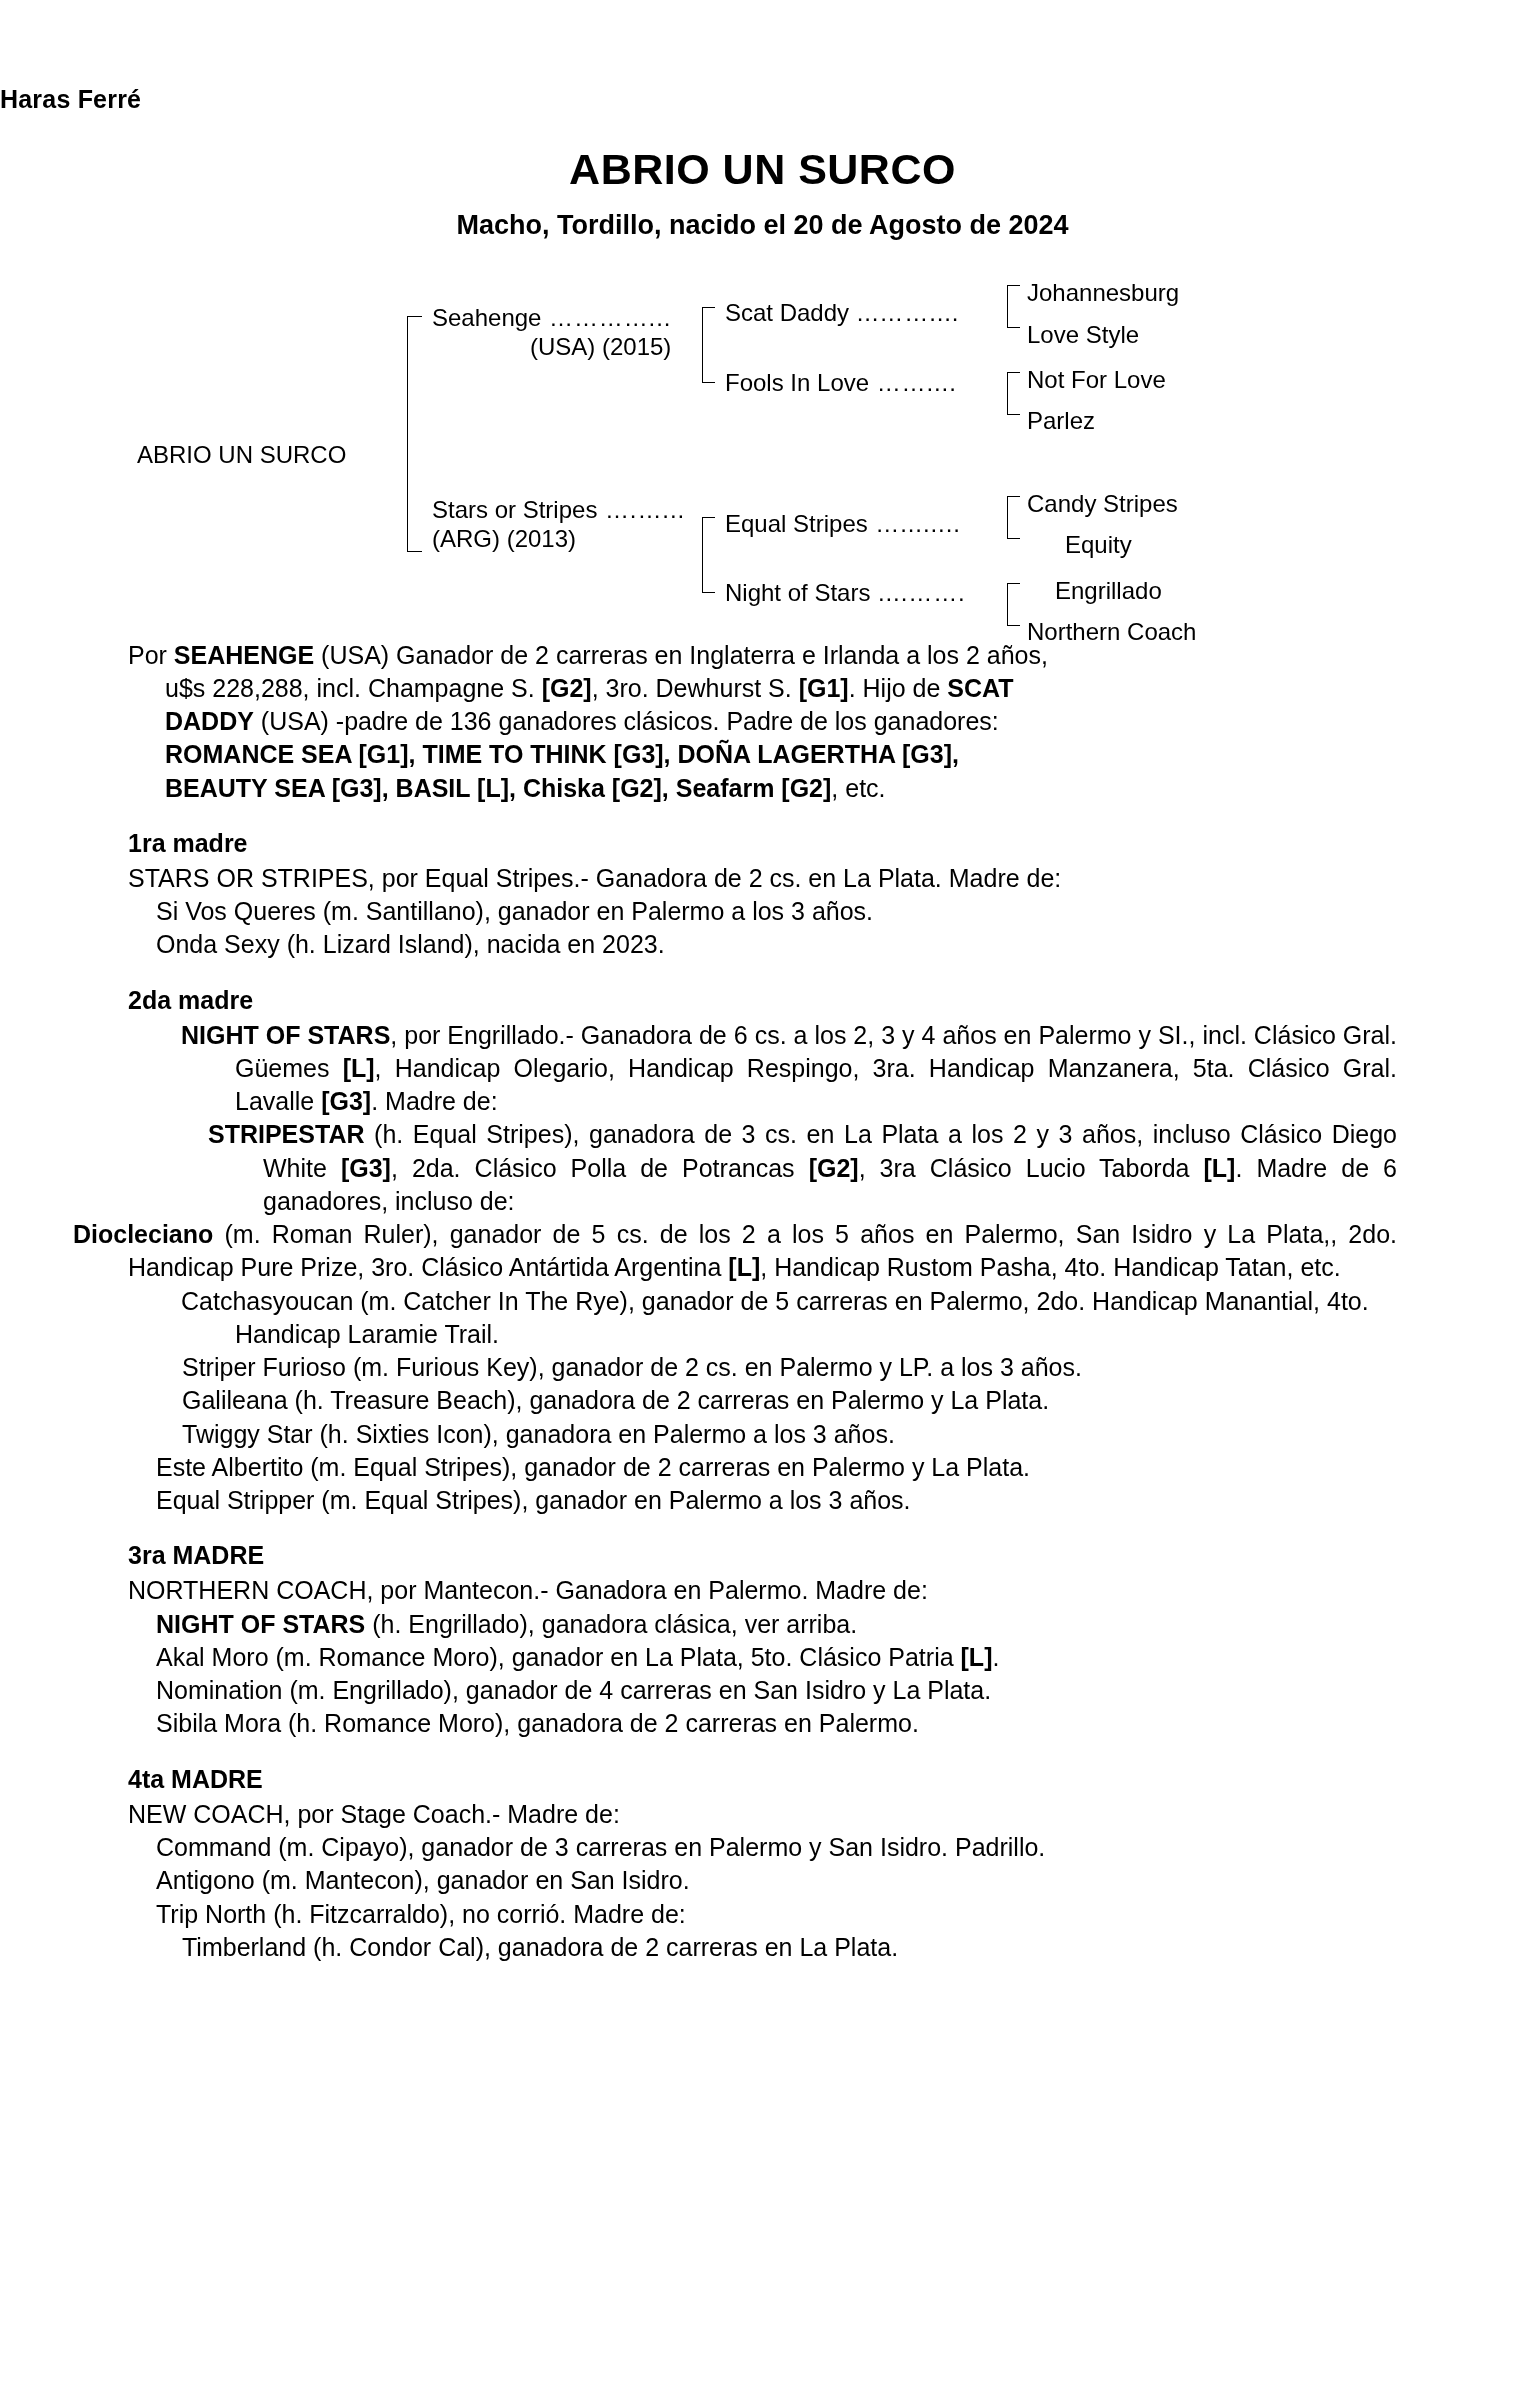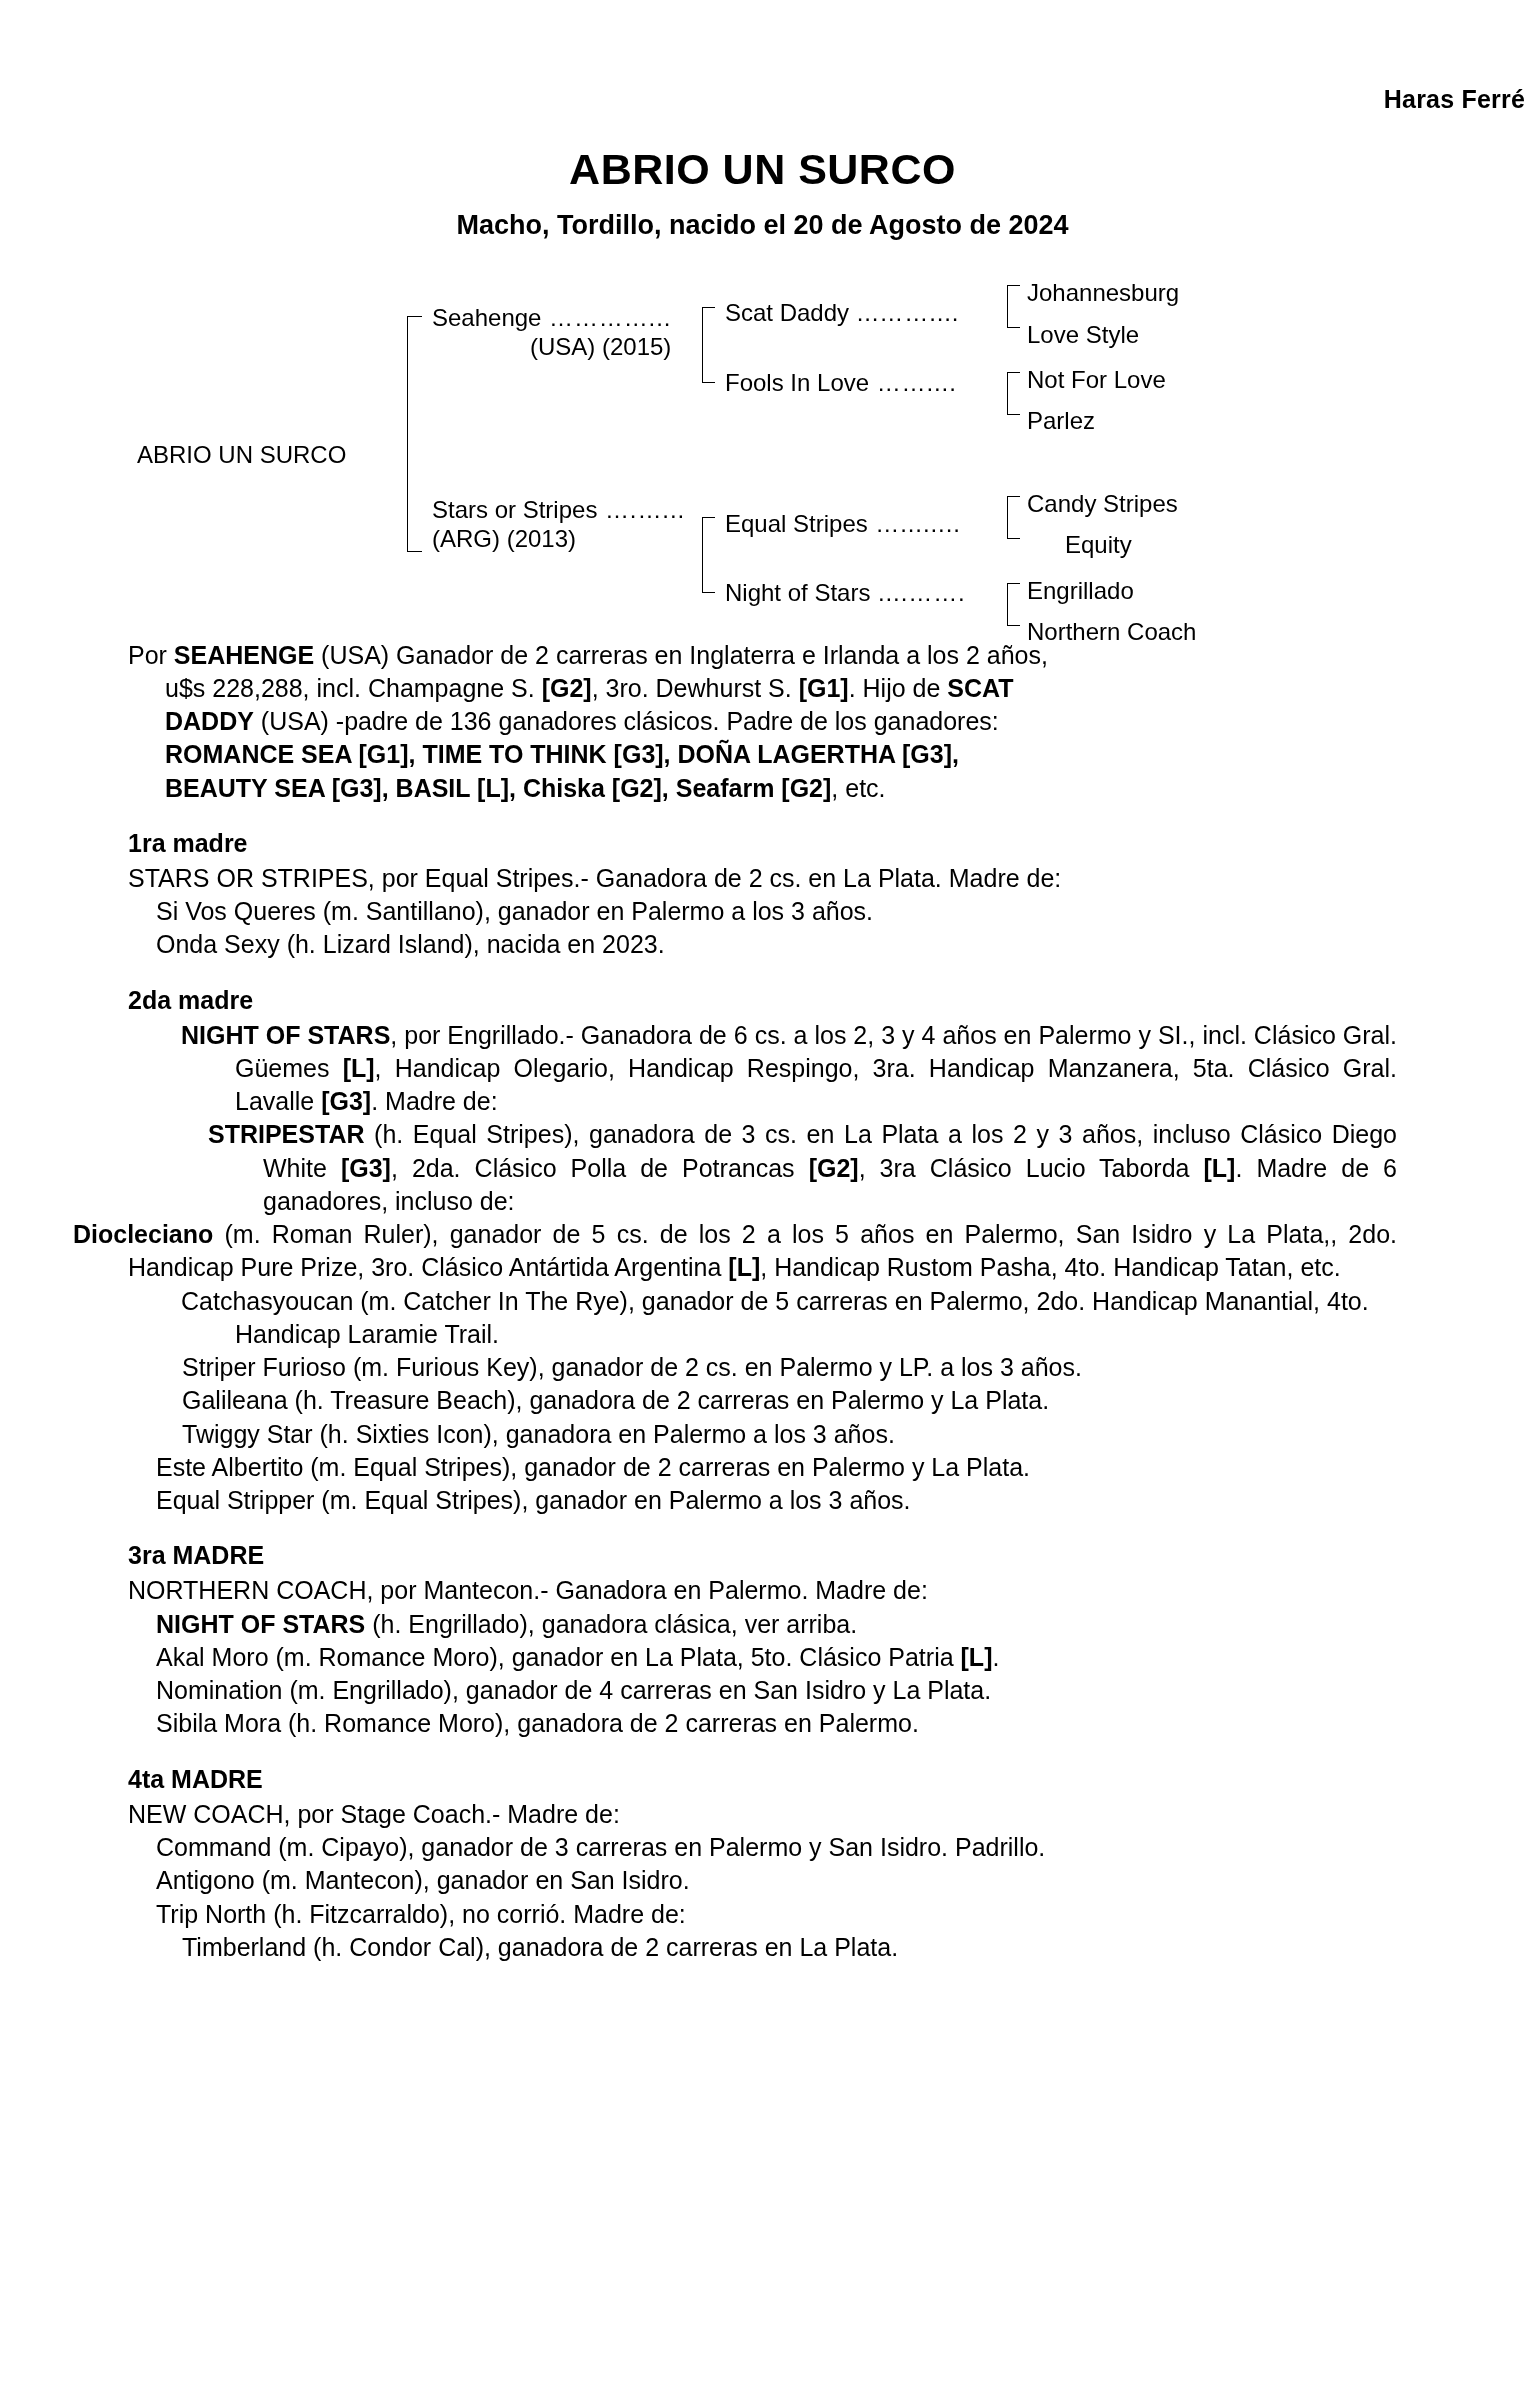--- a/index.html
+++ b/index.html
@@ -18,21 +18,21 @@
   .page {
     width: 1525px;
     height: 2401px;
     padding: 0;
     box-sizing: border-box;
     position: relative;
   }
 
   
   .farm-name {
-    text-align: right;
+    text-align: left;
     font-weight: bold;
     font-size: 25px;
     letter-spacing: 0.2px;
     margin-top: 85px;
   }
   .horse-title {
     text-align: center;
     font-weight: bold;
     font-size: 43px;
     letter-spacing: 0.5px;
@@ -79,21 +79,21 @@
     position: absolute;
     left: 1027px;
     white-space: nowrap;
   }
   .ped-gen3.g3a { top: 0px; }
   .ped-gen3.g3b { top: 42px; }
   .ped-gen3.g3c { top: 87px; }
   .ped-gen3.g3d { top: 128px; }
   .ped-gen3.g3e { top: 211px; }
   .ped-gen3.g3f { top: 252px; margin-left: 38px; }
-  .ped-gen3.g3g { top: 298px; }
+  .ped-gen3.g3g { top: 298px; margin-left: 28px; }
   .ped-gen3.g3h { top: 339px; }
 
   .dots { letter-spacing: 0.9px; }
 
   
   .bracket {
     position: absolute;
     border-left: 1.8px solid #000;
     border-top: 1.8px solid #000;
     border-bottom: 1.8px solid #000;

